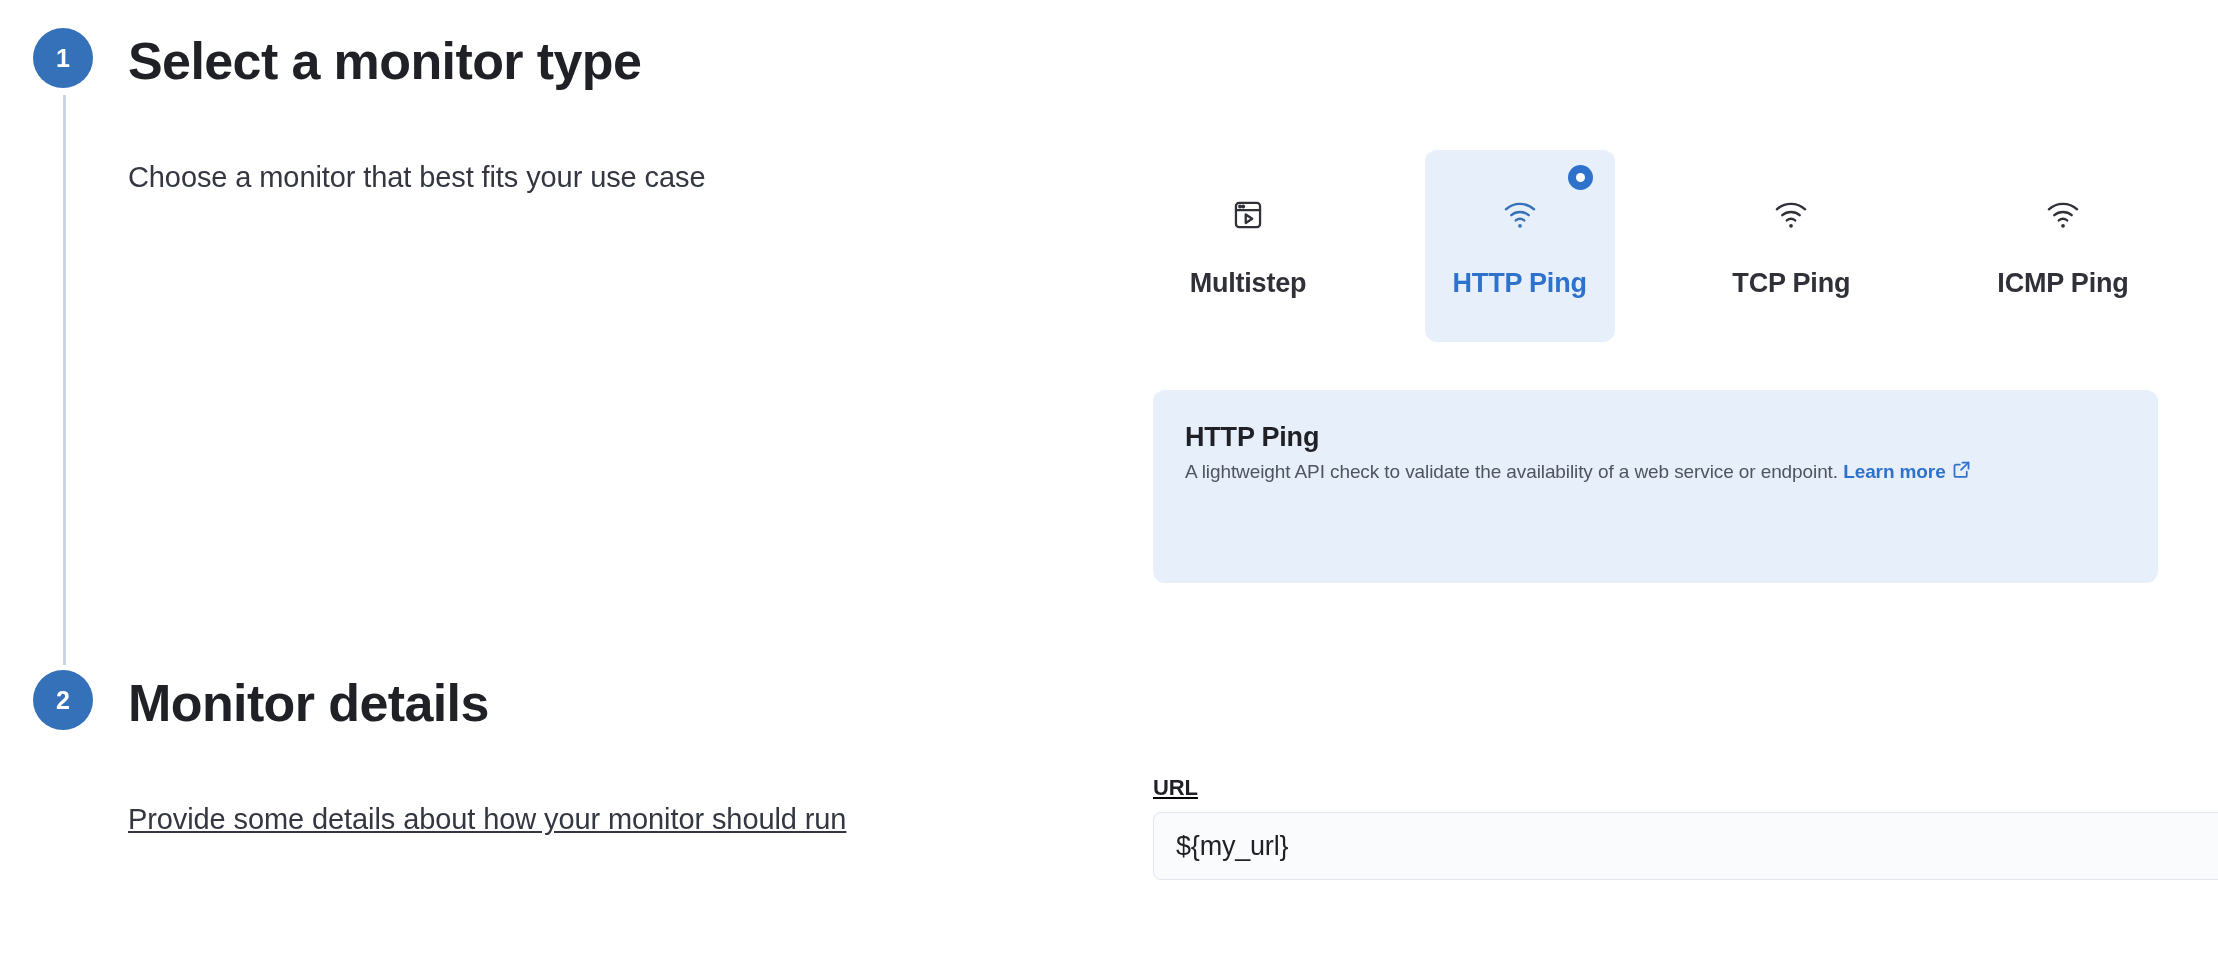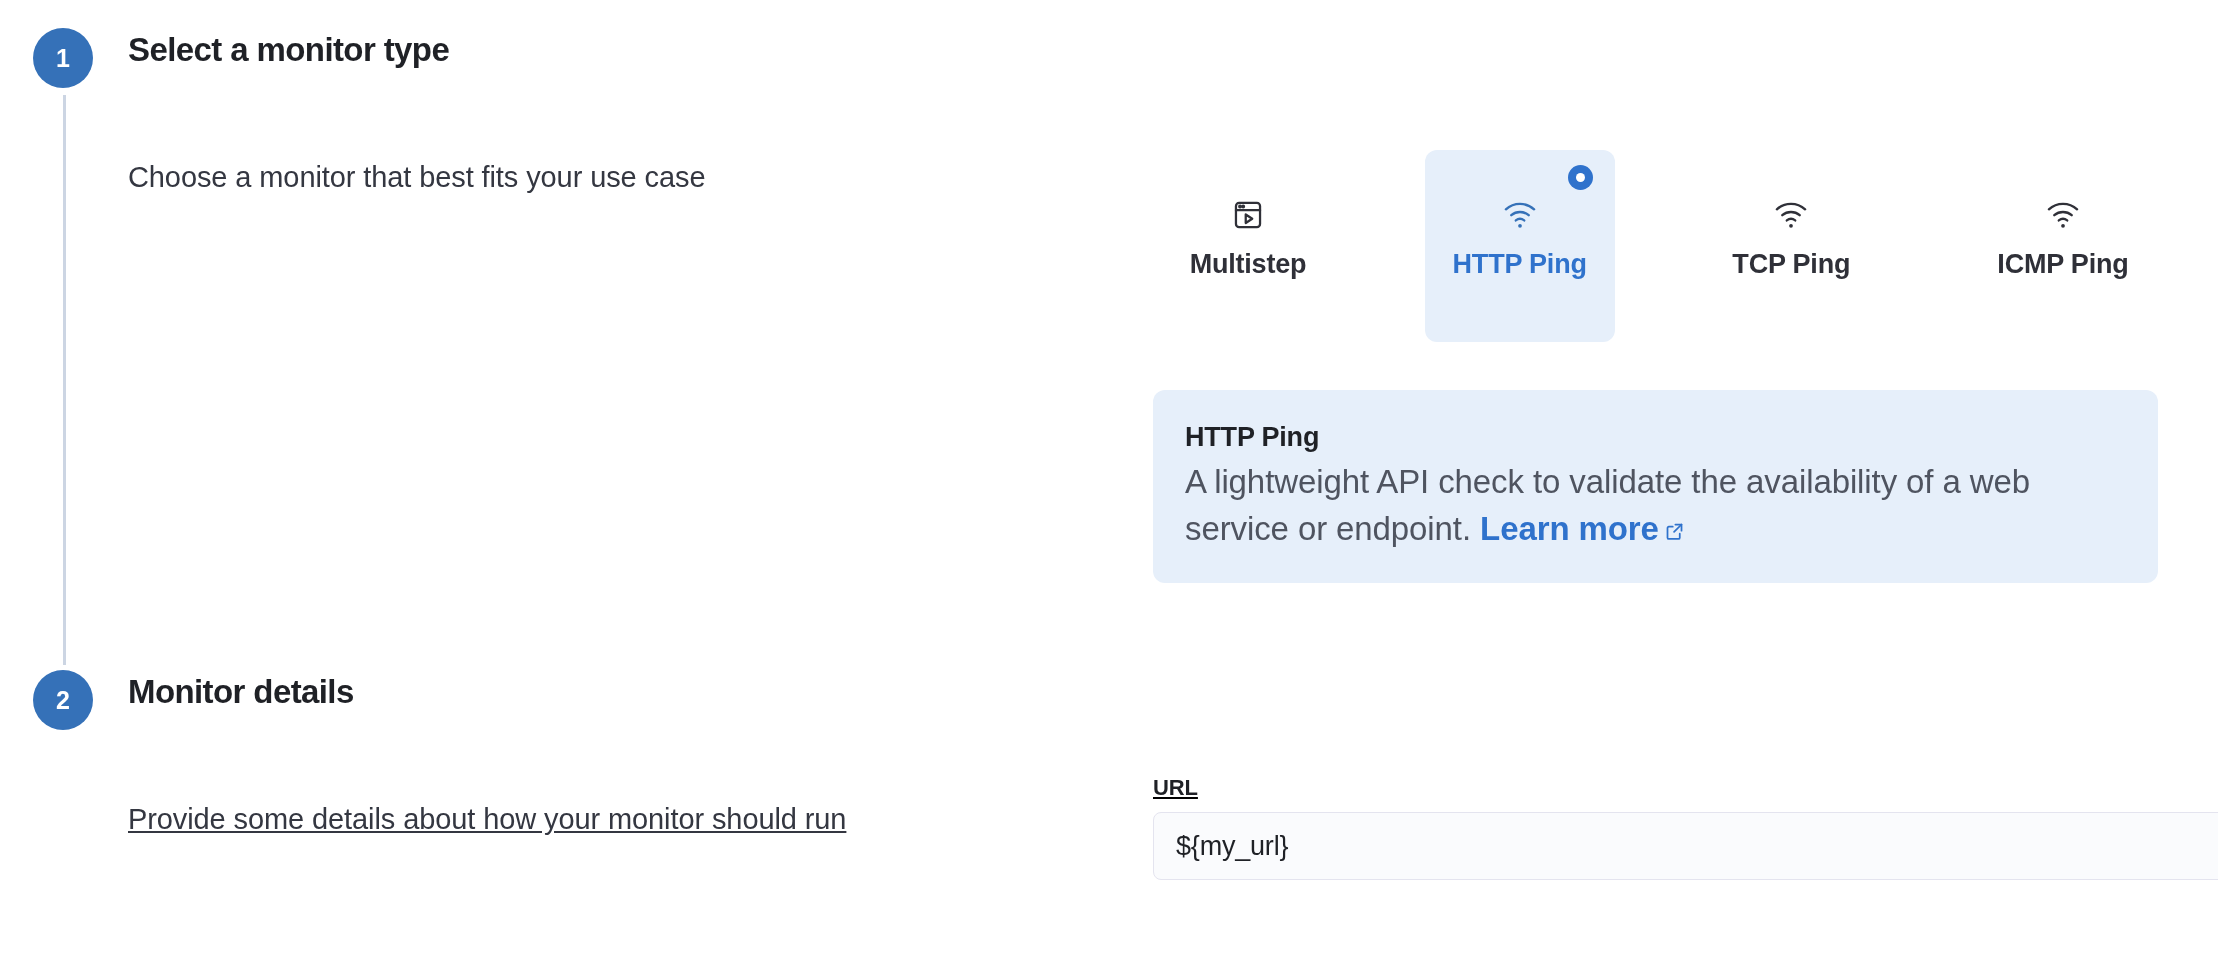--- a/index.html
+++ b/index.html
@@ -54,21 +54,21 @@
     display: flex;
     align-items: center;
     justify-content: center;
     letter-spacing: 0.2px;
   }
 
   .step-title {
     position: absolute;
     left: 128px;
     top: 3px;
-    font-size: 33px;
+    font-size: 52px;
     font-weight: 700;
     color: #1f2126;
     letter-spacing: -0.6px;
     white-space: nowrap;
   }
 
   .step-desc {
     position: absolute;
     left: 128px;
     font-size: 29px;
@@ -95,20 +95,21 @@
     position: relative;
     width: 190px;
     height: 192px;
     border-radius: 12px;
     background: transparent;
     display: flex;
     flex-direction: column;
     align-items: center;
     cursor: pointer;
     padding-top: 45px;
+    gap: 19px;
   }
   .type-card.selected {
     background: #e6effa;
   }
 
   .type-icon {
     width: 40px;
     height: 40px;
     display: flex;
     align-items: center;
@@ -160,21 +161,21 @@
     padding: 32px 32px 0 32px;
   }
   .callout-title {
     font-size: 27px;
     font-weight: 700;
     color: #1f2126;
     letter-spacing: -0.2px;
     margin-bottom: 6px;
   }
   .callout-body {
-    font-size: 33px;
+    font-size: 19px;
     font-weight: 400;
     color: #4f5460;
     line-height: 1.42;
     letter-spacing: -0.1px;
     max-width: 940px;
   }
   .callout-link {
     color: #2f72cc;
     font-weight: 700;
     text-decoration: none;

